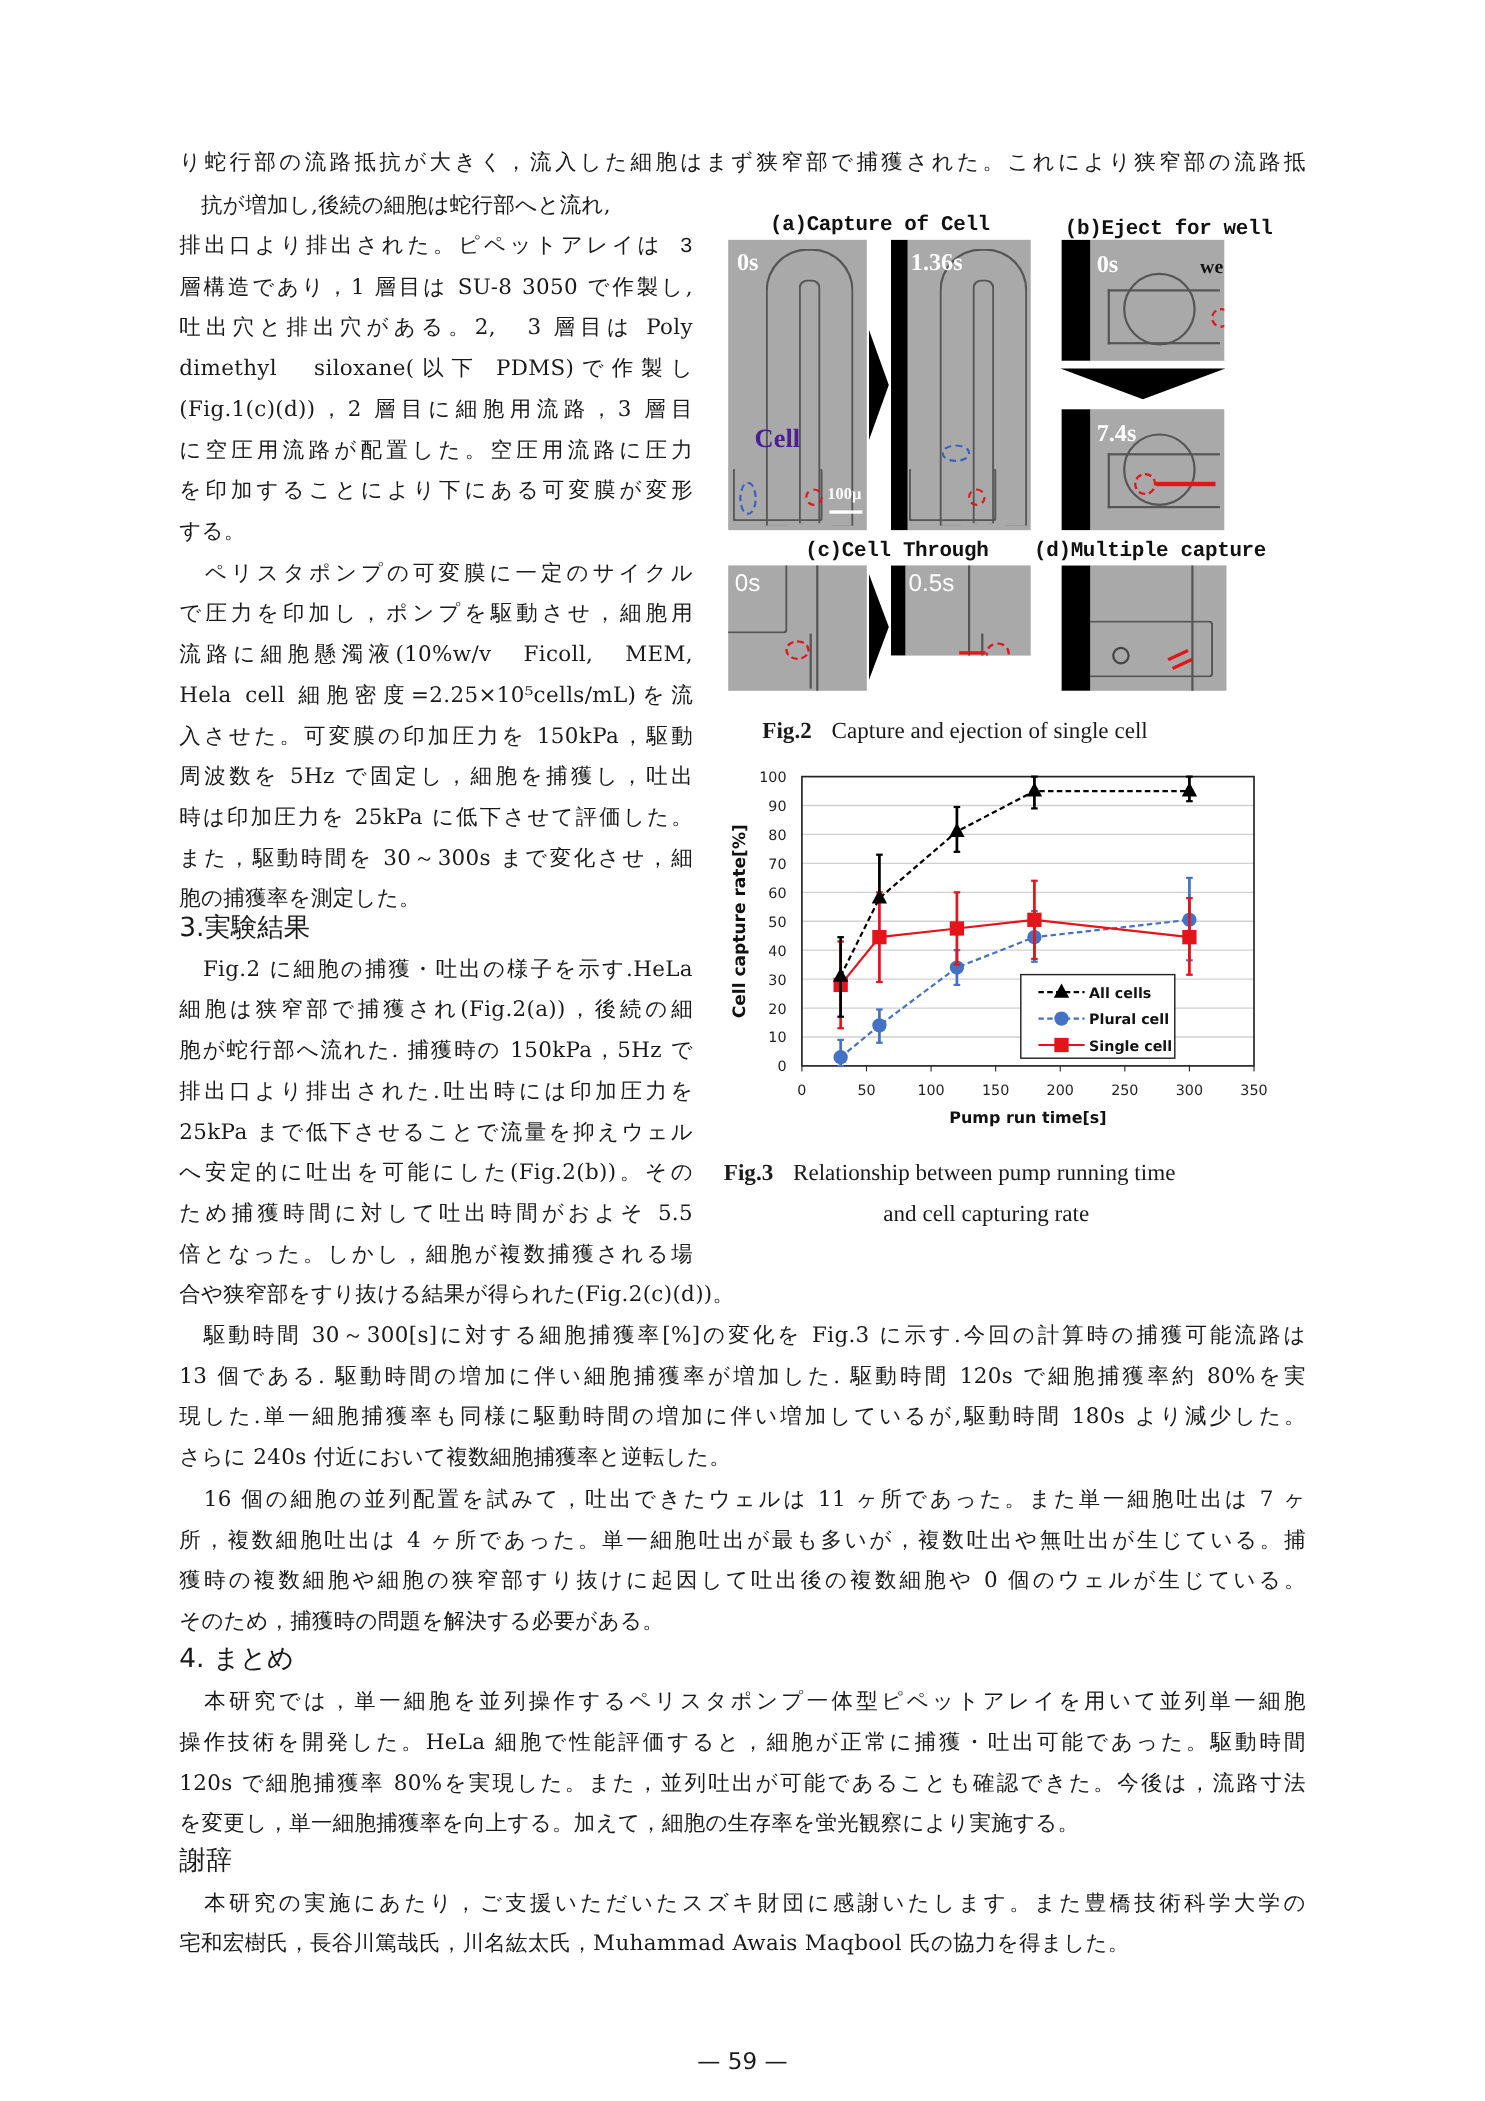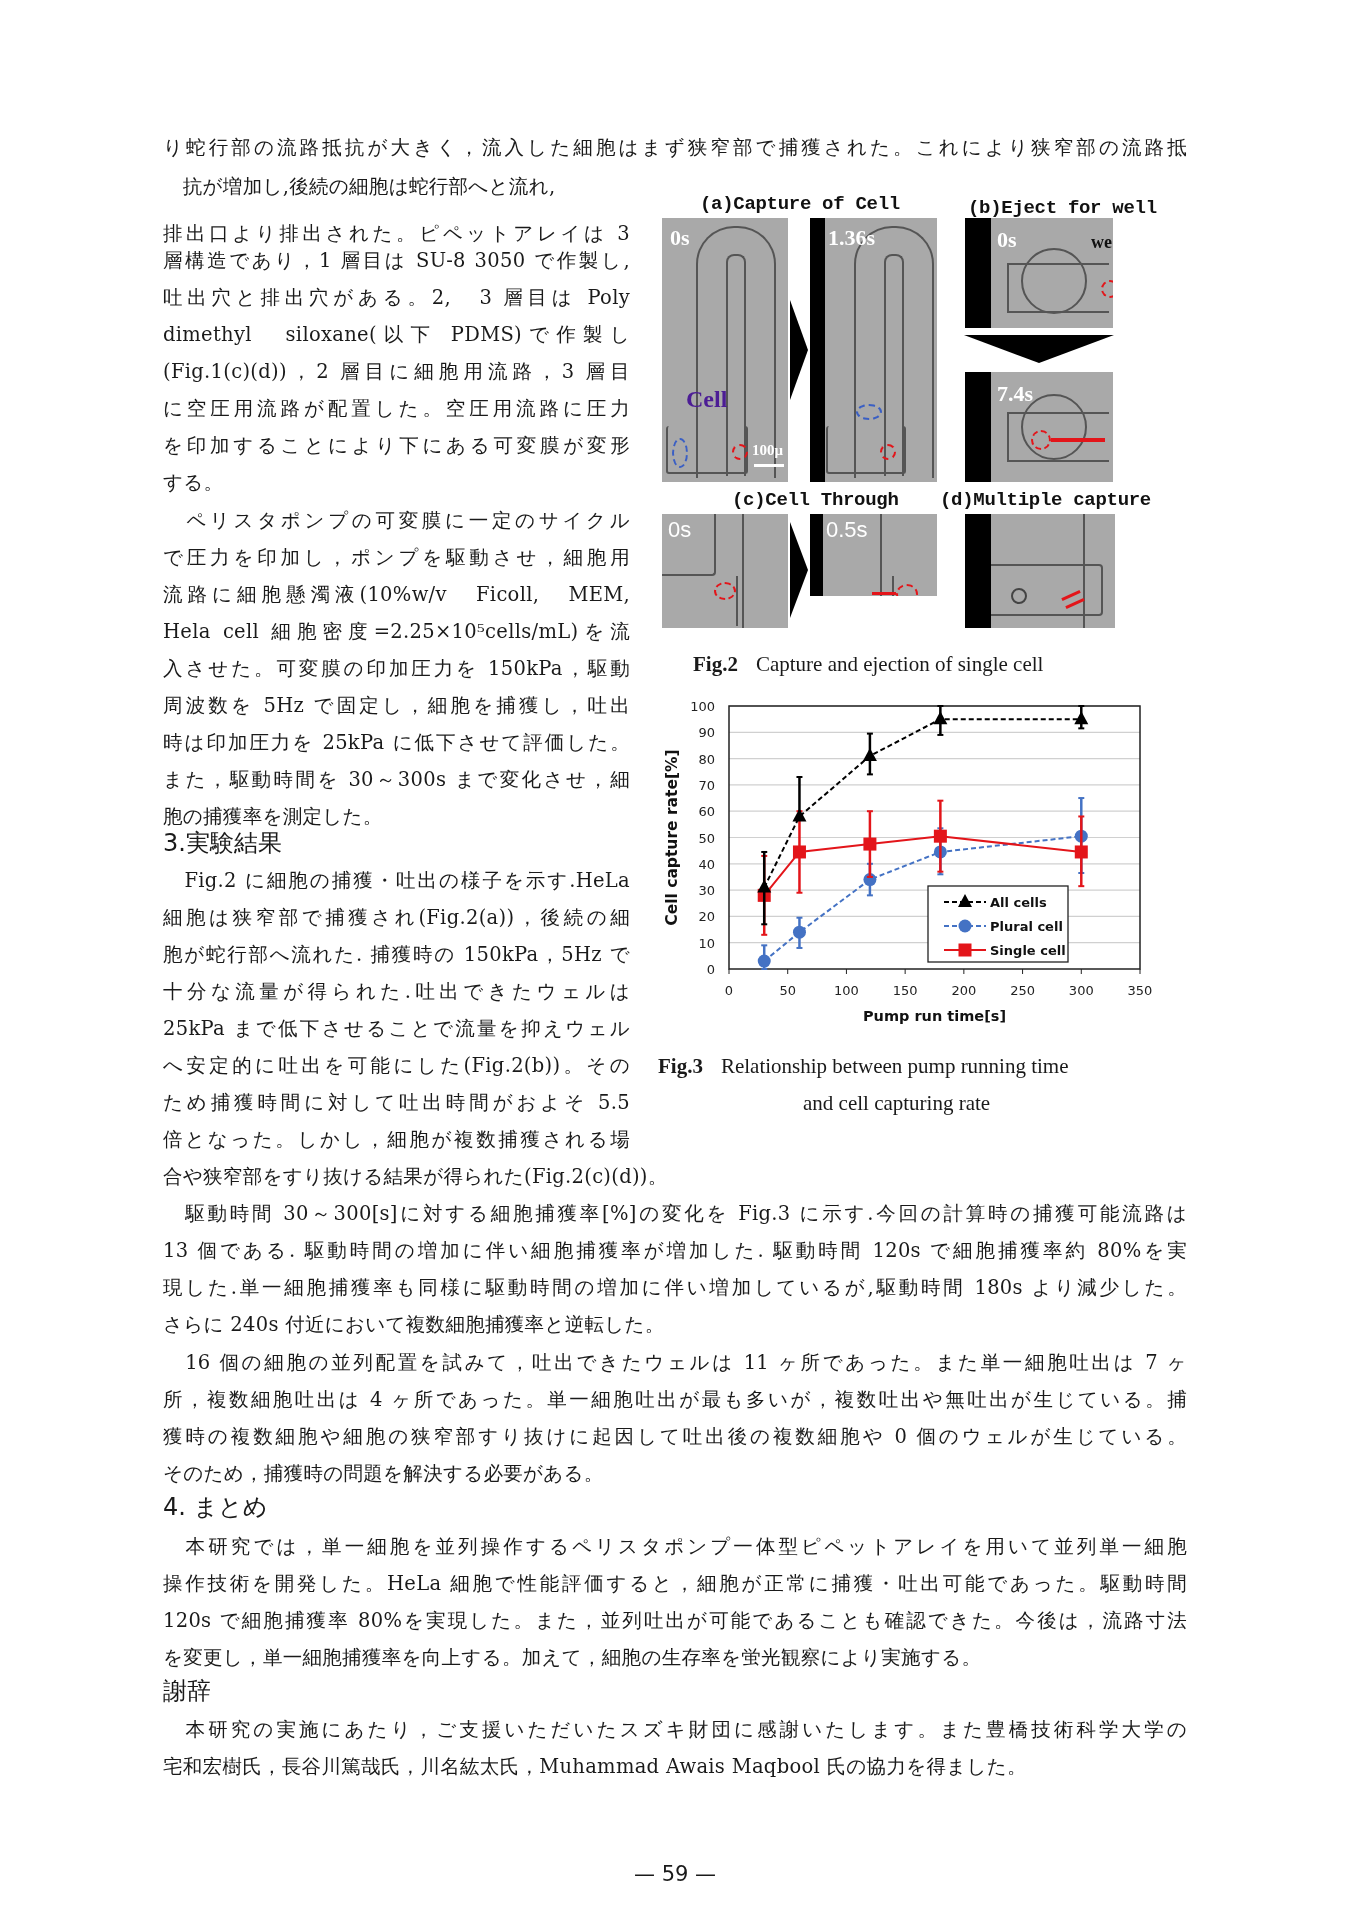--- a/index.html
+++ b/index.html
@@ -23,21 +23,21 @@
   .page-num { position:absolute; left:0; width:1350px; top:1862px; text-align:center; font-family:"DejaVu Sans","Liberation Sans",sans-serif; font-size:21px; }
   svg text { font-family:"DejaVu Sans","Liberation Sans",sans-serif; }
 </style>
 </head>
 <body>
 
 <div class="line full just" style="top:135px;">り蛇行部の流路抵抗が大きく，流入した細胞はまず狭窄部で捕獲された。これにより狭窄部の流路抵</div>
 
 <div>
   <div class="line col" style="top:174px;">　抗が増加し,後続の細胞は蛇行部へと流れ,</div>
-  <div class="line col just" style="top:221px;">排出口より排出された。ピペットアレイは 3</div>
+  <div class="line col just" style="top:211px;font-family:Liberation Mono, monospace;">排出口より排出された。ピペットアレイは 3</div>
   <div class="line col just" style="top:248px;">層構造であり，1 層目は SU-8 3050 で作製し,</div>
   <div class="line col just" style="top:285px;">吐出穴と排出穴がある。2,　3 層目は Poly</div>
   <div class="line col just" style="top:322px;">dimethyl　siloxane(以下 PDMS)で作製し</div>
   <div class="line col just" style="top:359px;">(Fig.1(c)(d))，2 層目に細胞用流路，3 層目</div>
   <div class="line col just" style="top:396px;">に空圧用流路が配置した。空圧用流路に圧力</div>
   <div class="line col just" style="top:433px;">を印加することにより下にある可変膜が変形</div>
   <div class="line col" style="top:470px;">する。</div>
 
   <div class="line col just" style="top:508px;">　ペリスタポンプの可変膜に一定のサイクル</div>
   <div class="line col just" style="top:545px;">で圧力を印加し，ポンプを駆動させ，細胞用</div>
@@ -47,21 +47,21 @@
   <div class="line col just" style="top:693px;">周波数を 5Hz で固定し，細胞を捕獲し，吐出</div>
   <div class="line col just" style="top:730px;">時は印加圧力を 25kPa に低下させて評価した。</div>
   <div class="line col just" style="top:767px;">また，駆動時間を 30～300s まで変化させ，細</div>
   <div class="line col" style="top:804px;">胞の捕獲率を測定した。</div>
 
   <div class="heading" style="left:163px; top:828px;">3.実験結果</div>
 
   <div class="line col just" style="top:868px;">　Fig.2 に細胞の捕獲・吐出の様子を示す.HeLa</div>
   <div class="line col just" style="top:905px;">細胞は狭窄部で捕獲され(Fig.2(a))，後続の細</div>
   <div class="line col just" style="top:942px;">胞が蛇行部へ流れた. 捕獲時の 150kPa，5Hz で</div>
-  <div class="line col just" style="top:979px;">十分な流量が得られた.吐出できたウェルは</div>
+  <div class="line col just" style="top:979px;">排出口より排出された.吐出時には印加圧力を</div>
   <div class="line col just" style="top:1016px;">25kPa まで低下させることで流量を抑えウェル</div>
   <div class="line col just" style="top:1053px;">へ安定的に吐出を可能にした(Fig.2(b))。その</div>
   <div class="line col just" style="top:1090px;">ため捕獲時間に対して吐出時間がおよそ 5.5</div>
   <div class="line col just" style="top:1127px;">倍となった。しかし，細胞が複数捕獲される場</div>
   <div class="line" style="left:163px; top:1164px;">合や狭窄部をすり抜ける結果が得られた(Fig.2(c)(d))。</div>
 </div>
 
 <div>
   <div class="panel-title" style="left:700px; top:193px;">(a)Capture of Cell</div>
   <div class="panel-title" style="left:968px; top:197px;">(b)Eject for well</div>

